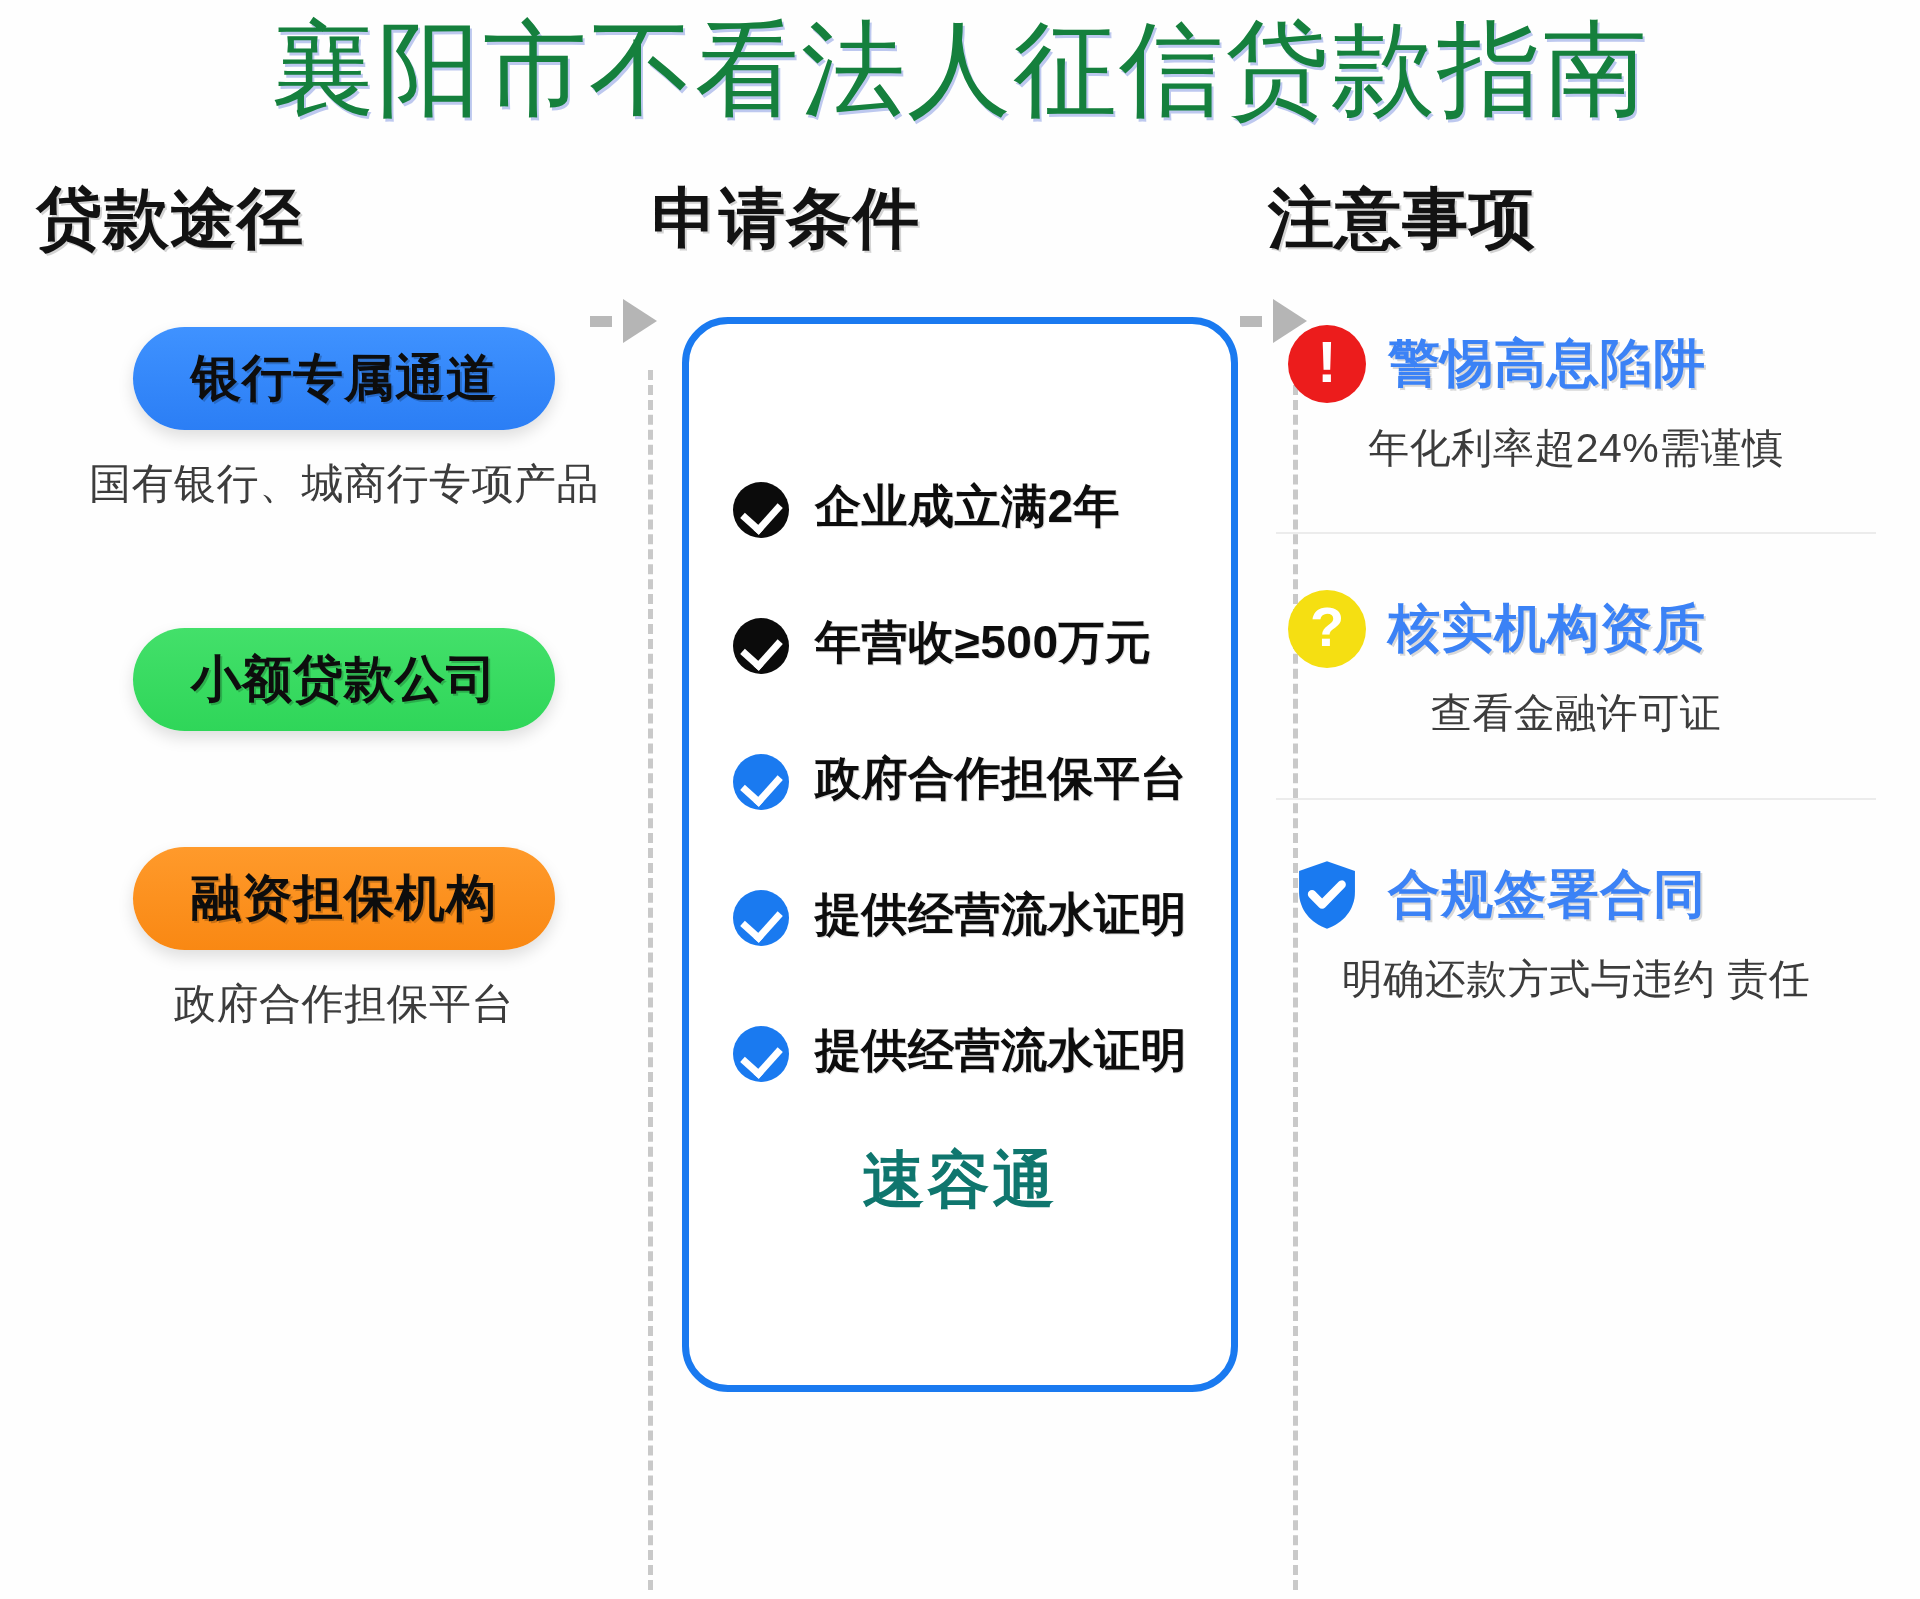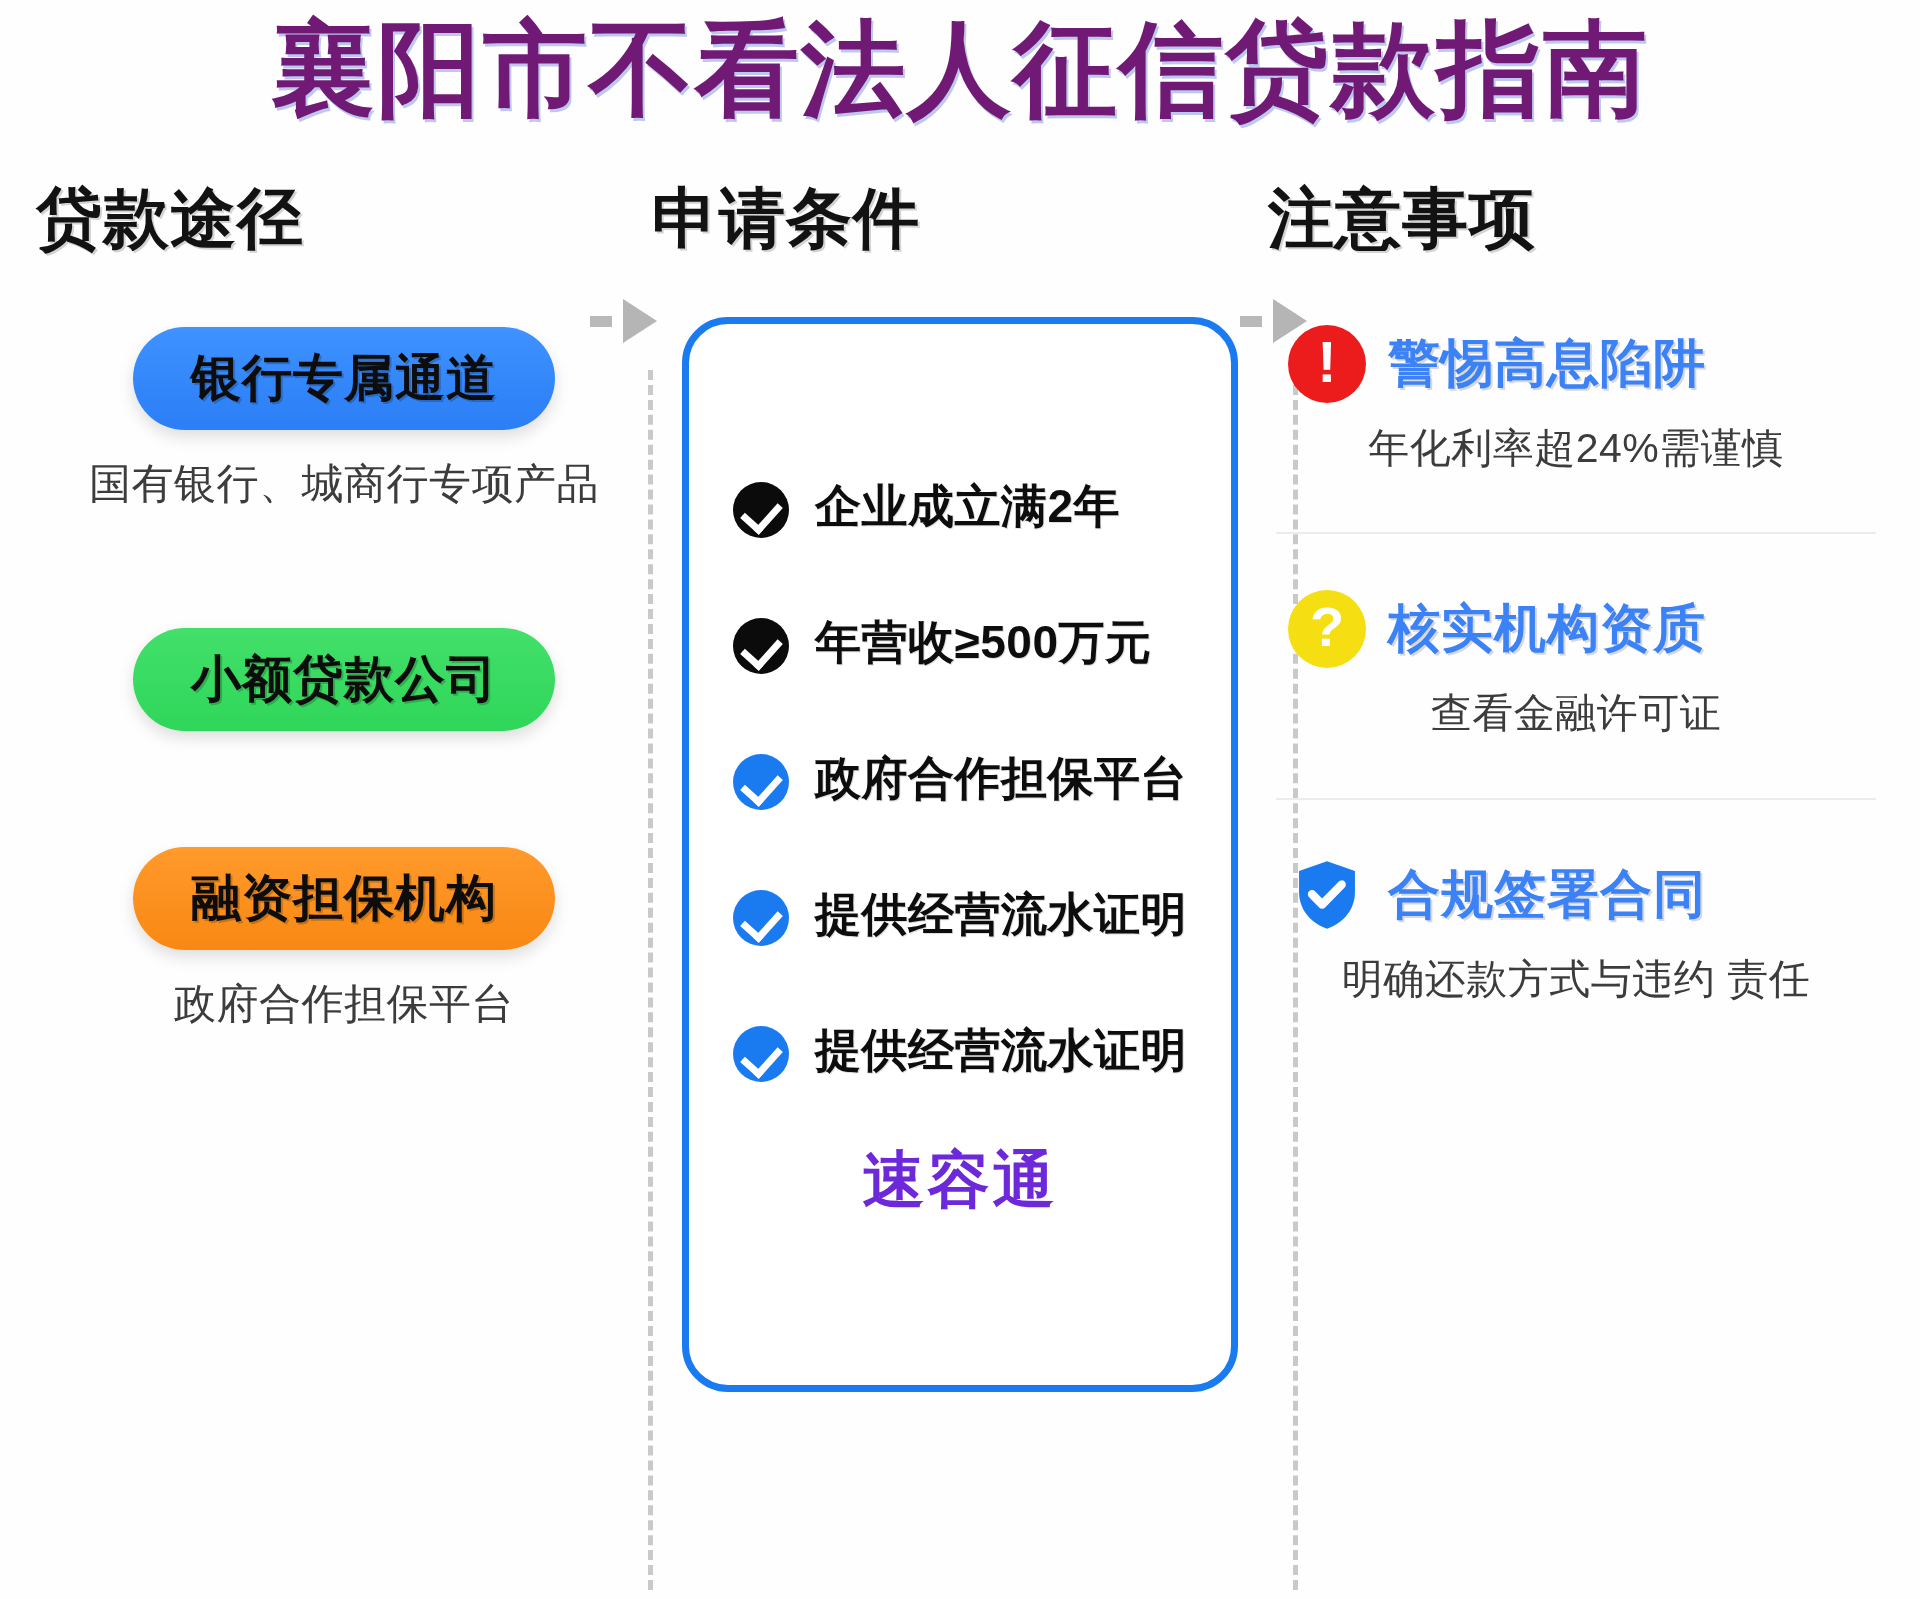--- a/index.html
+++ b/index.html
@@ -18,22 +18,22 @@
   }
 
   
   .title-wrap {
     width: 1920px;
     padding-top: 6px;
     text-align: center;
   }
   .main-title {
     font-size: 104px;
-    font-weight: 700;
-    color: #701a75;
+    font-weight: 400;
+    color: #15803d;
     letter-spacing: 2px;
     line-height: 1.22;
     text-shadow: 2px 3px 0 rgba(20,60,200,0.28);
     white-space: nowrap;
   }
 
   
   .columns {
     position: relative;
     display: flex;
@@ -168,21 +168,21 @@
     color: #0d0d0d;
     letter-spacing: 0.5px;
     white-space: nowrap;
     text-shadow: 1px 1px 0 rgba(120,120,120,0.25);
   }
   .cond-brand {
     margin-top: 56px;
     text-align: center;
     font-size: 62px;
     font-weight: 600;
-    color: #6d28d9;
+    color: #0f766e;
     letter-spacing: 3px;
   }
 
   
   .note-list { padding-top: 46px; }
   .note-item { padding: 0 6px; }
   .note-head {
     display: flex;
     align-items: center;
     justify-content: flex-start;

